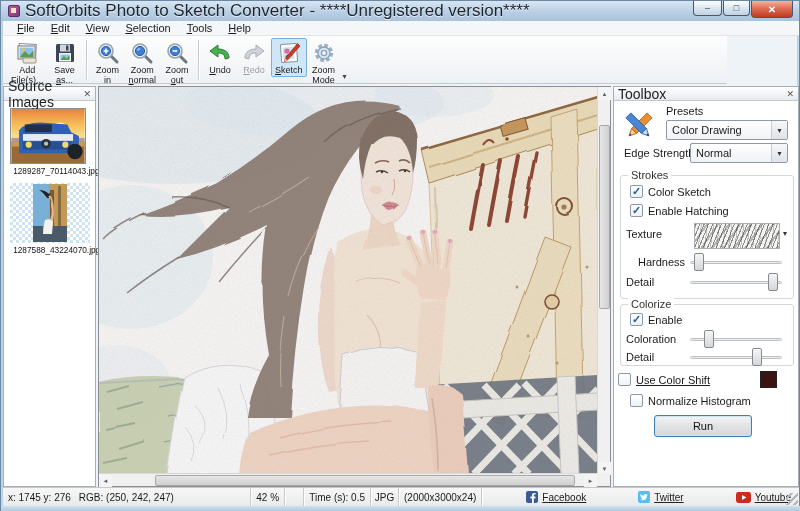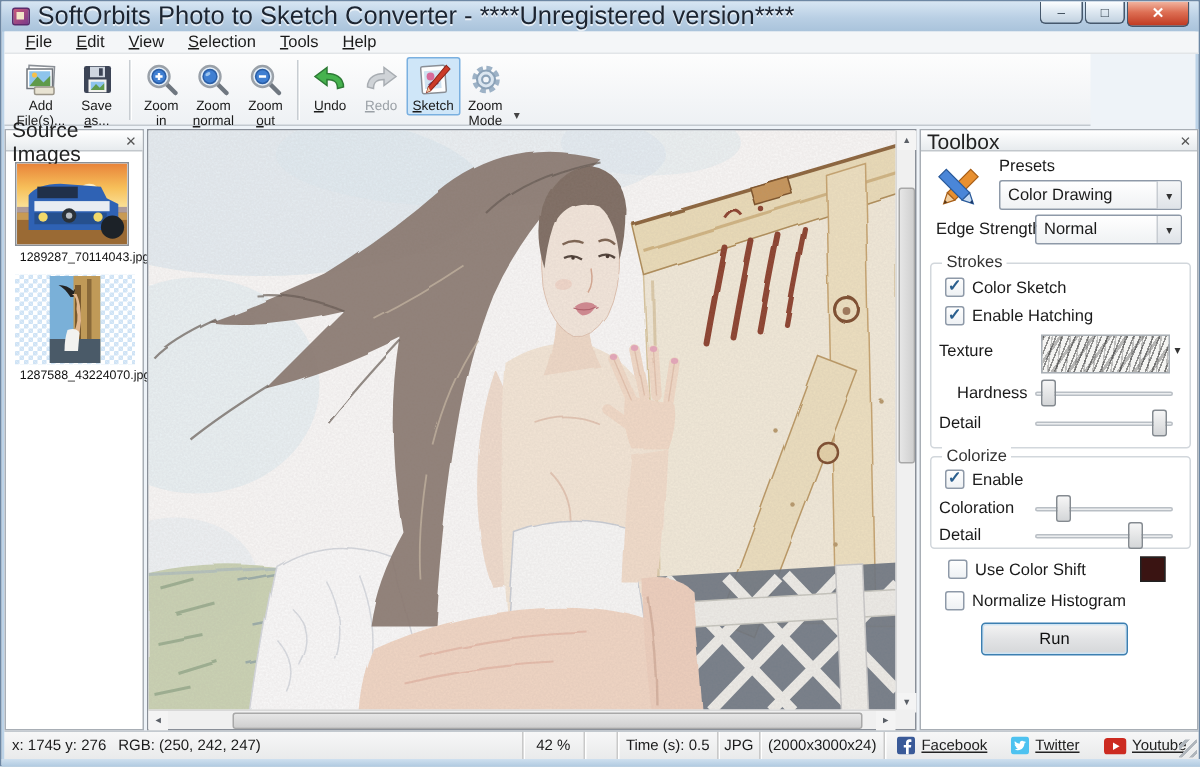--- a/index.html
+++ b/index.html
@@ -95,21 +95,21 @@
              background:linear-gradient(#f4f4f4,#e2e3e5 50%,#d5d7d9); font-size:11px; color:#111;
              display:flex; align-items:center; justify-content:center; box-shadow:0 0 0 1px #cfe4f3 inset; }
 
   
   .statusbar { position:absolute; left:2px; top:486px; width:796px; height:19px;
                background:linear-gradient(#f7f7f7,#e9eaeb); border-top:1px solid #c3c9cf;
                display:flex; align-items:stretch; font-size:10px; color:#1a1a1a; }
   .seg { display:flex; align-items:center; padding:0 5px; border-right:1px solid #c9c9c9; box-shadow:1px 0 0 #fff; white-space:nowrap; }
   .seg.center { justify-content:center; }
   .social { display:flex; align-items:center; gap:16px; padding:0 8px; flex:1; }
-  .social-link { display:flex; align-items:center; gap:4px; }
+  .social-link { display:flex; align-items:center; gap:4px;margin-left:36px; }
   .social-link span { text-decoration:underline; color:#222; }
   .grip { position:absolute; right:1px; bottom:1px; width:12px; height:12px;
           background:repeating-linear-gradient(135deg, transparent 0 3px, #b0b6bc 3px 5px); }
   .bottom-strip { position:absolute; left:0; top:505px; width:800px; height:6px; background:linear-gradient(#cfe0ef,#aac6de); }
 </style>
 </head>
 <body>
 
 <div class="window">
 
@@ -473,21 +473,21 @@
       <div class="slider" style="left:76px; top:229px; width:92px;">
         <div class="track"></div>
         <div class="thumb" style="left: calc(17% - 1.7px);"></div>
       </div>
       <span class="abs" style="left:12px; top:250px;">Detail</span>
       <div class="slider" style="left:76px; top:247px; width:92px;">
         <div class="track"></div>
         <div class="thumb" style="left: calc(76% - 7.6px);"></div>
       </div>
 
-      <div class="cb-row" style="left:18px; top:272px;">
+      <div class="cb-row" style="left:4px; top:272px;text-decoration:underline;">
         <span class="cb"></span>
         <span>Use Color Shift</span>
       </div>
       <div class="swatch abs" style="left: 146px; top: 270px; background-color: rgb(58, 20, 18);"></div>
       <div class="cb-row" style="left:16px; top:293px;">
         <span class="cb"></span>
         <span>Normalize Histogram</span>
       </div>
 
       <div class="run-btn" style="left:40px; top:314px; width:98px;">

